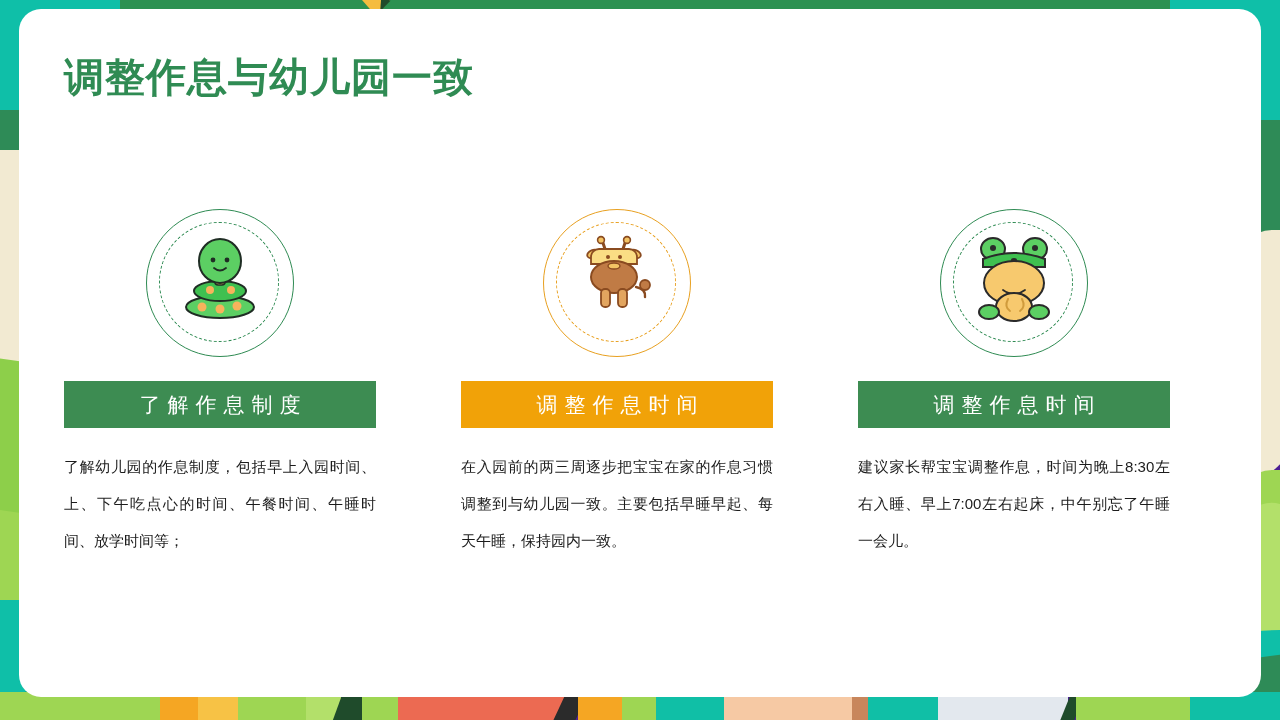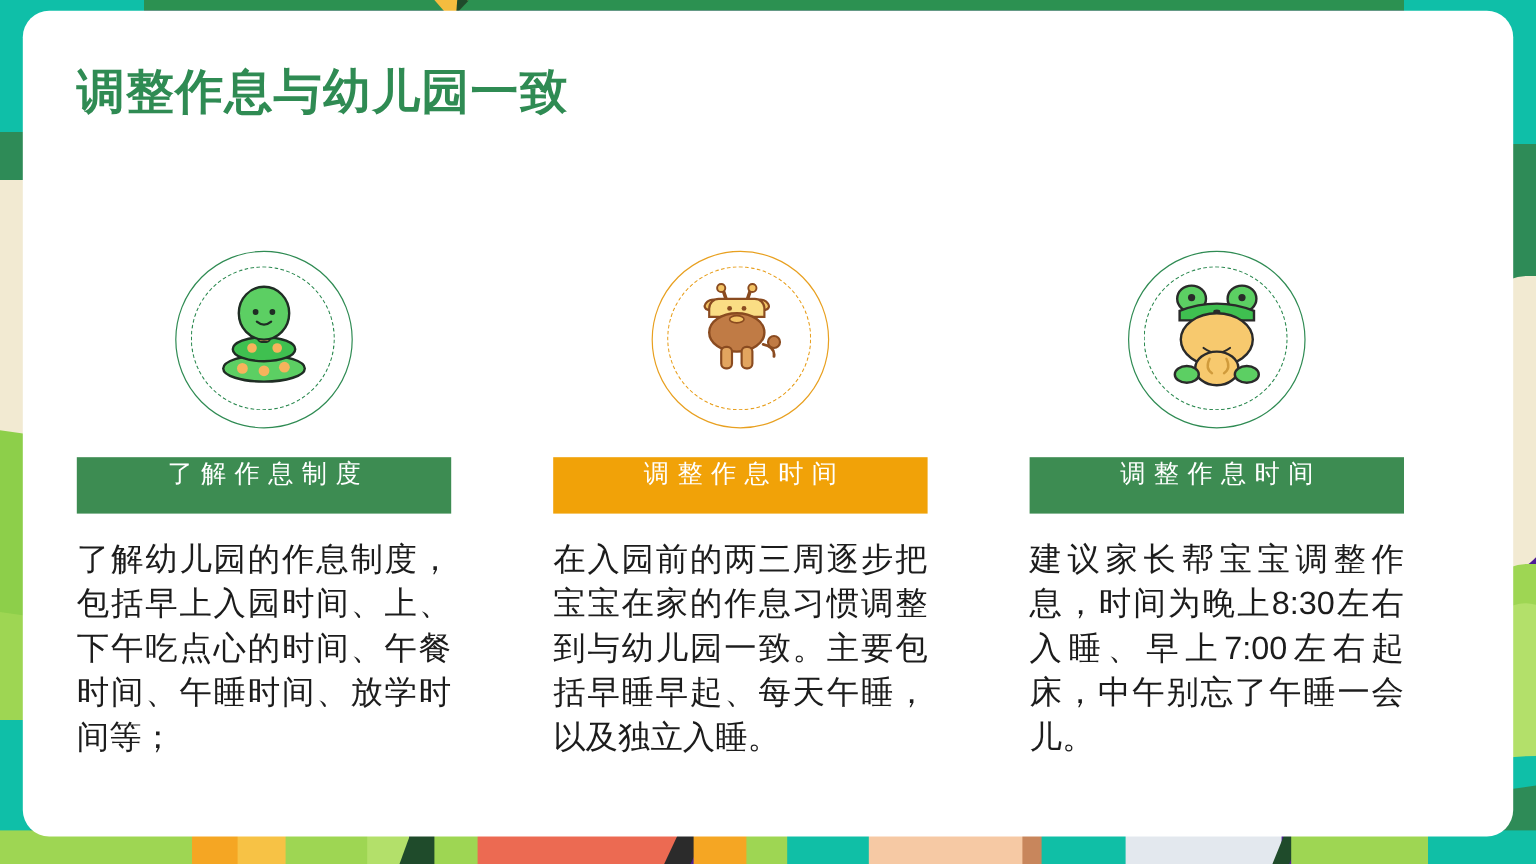--- a/index.html
+++ b/index.html
@@ -166,37 +166,37 @@
   }
   .icon-ring.orange::after { border-color: #e8a020; }
   .icon-art { position: relative; z-index: 2; }
 
   .banner {
     margin-top: 24px;
     width: 312px;
     height: 47px;
     background: #3d8c52;
     display: flex;
-    align-items: flex-start;
+    align-items: center;
     justify-content: center;
     box-sizing: border-box;
   }
   .banner.orange { background: #f1a208; }
   .banner-text {
     color: #ffffff;
     font-size: 21px;
     letter-spacing: 7px;
     text-indent: 7px;
     white-space: nowrap;
   }
 
   .body-text {
     margin-top: 20px;
     width: 312px;
-    font-size: 27px;
+    font-size: 15px;
     line-height: 37px;
     color: #1c1c1c;
     text-align: justify;
     text-justify: inter-ideograph;
   }
 </style>
 </head>
 <body>
 
 <div id="slide">
@@ -296,21 +296,21 @@
                 <rect x="47" y="54" width="9" height="18" rx="4" fill="#e2a55f" stroke="#8a4b20" stroke-width="1.8"></rect>
                 <path d="M65 52 q10 2 9 10" fill="none" stroke="#8a4b20" stroke-width="2.4" stroke-linecap="round"></path>
                 <circle cx="74" cy="50" r="5" fill="#c07b45" stroke="#8a4b20" stroke-width="1.8"></circle>
               </svg>
             </div>
           </div>
         </div>
         <div class="banner orange">
           <span class="banner-text">调整作息时间</span>
         </div>
-        <div class="body-text">在入园前的两三周逐步把宝宝在家的作息习惯调整到与幼儿园一致。主要包括早睡早起、每天午睡，以及独立入睡。</div>
+        <div class="body-text">在入园前的两三周逐步把宝宝在家的作息习惯调整到与幼儿园一致。主要包括早睡早起、每天午睡，保持园内一致。</div>
       </div>
 
       <div class="col">
         <div class="icon-wrap">
           <div class="icon-ring">
             <div class="icon-art">
               <svg width="94" height="92" viewBox="0 0 94 92">
                 <ellipse cx="26" cy="14" rx="12" ry="11" fill="#5ccf63" stroke="#2a2a2a" stroke-width="2"></ellipse>
                 <ellipse cx="68" cy="14" rx="12" ry="11" fill="#5ccf63" stroke="#2a2a2a" stroke-width="2"></ellipse>
                 <circle cx="26" cy="13" r="3" fill="#2a2a2a"></circle>

